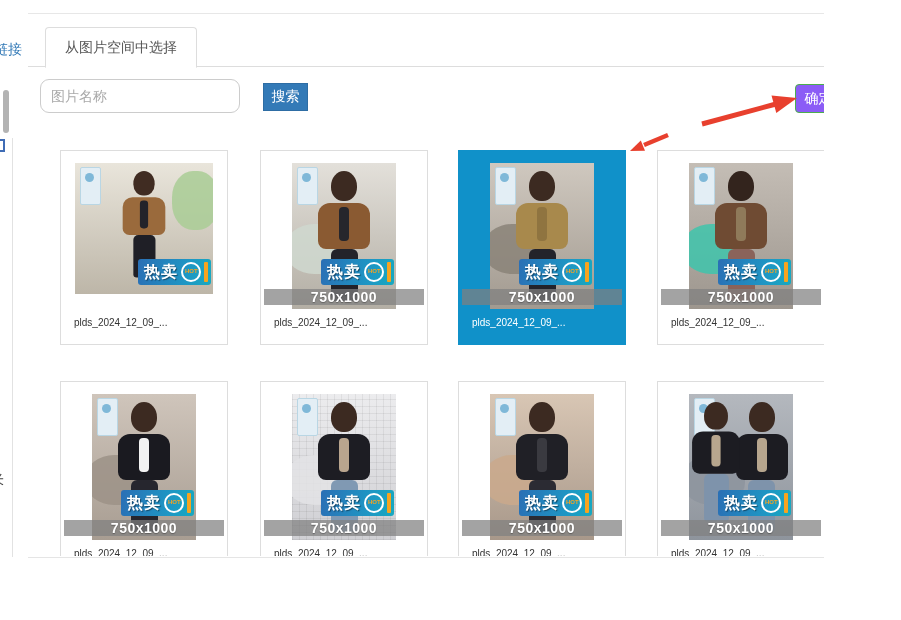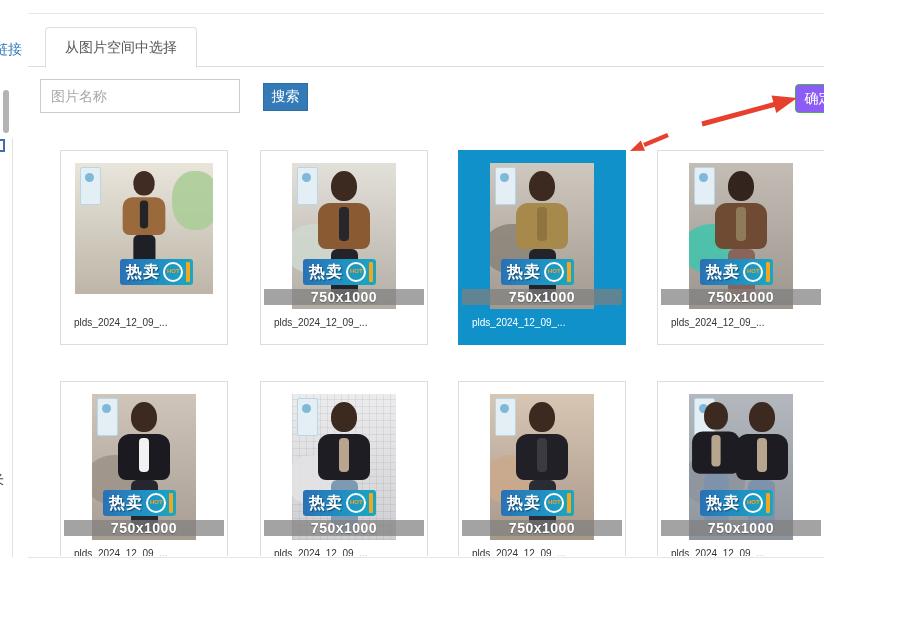--- a/index.html
+++ b/index.html
@@ -21,21 +21,21 @@
   .right-scroll-thumb{position:absolute;left:859px;top:188px;width:8px;height:149px;border-radius:4px;background:#b9b9b9;}
 
   
   .tab-active{position:absolute;left:45px;top:27px;width:150px;height:39px;background:#fff;
               border:1px solid #ddd;border-bottom:1px solid #fff;border-radius:4px 4px 0 0;
               z-index:3;display:flex;align-items:center;justify-content:center;
               font-size:14px;color:#555;cursor:pointer;}
 
   
   .search-input{position:absolute;left:40px;top:79px;width:178px;height:32px;border:1px solid #ccc;
-                border-radius:0;padding:0 10px;font-size:14px;color:#333;outline:none;
+                border-radius:9px;padding:0 10px;font-size:14px;color:#333;outline:none;
                 font-family:"Liberation Sans",sans-serif;}
   .search-input::placeholder{color:#a9a9a9;}
   .btn{display:flex;align-items:center;justify-content:center;font-size:14px;cursor:pointer;
        border-radius:4px;box-sizing:border-box;font-family:"Liberation Sans",sans-serif;}
   .search-btn{position:absolute;left:263px;top:83px;width:45px;height:28px;background:#337ab7;
               border:1px solid #2e6da4;color:#fff;border-radius:0;}
   .confirm-btn{position:absolute;left:795px;top:84px;width:75px;height:29px;background:#8b5cf6;
                border:1px solid #4cae4c;color:#fff;}
   .close-btn{position:absolute;left:833px;top:572px;width:56px;height:35px;background:#fff;
              border:1px solid #ccc;color:#333;font-family:Liberation Serif, serif;}
@@ -65,21 +65,21 @@
   .person{position:absolute;left:50%;top:8px;transform:translateX(-50%);}
   .card.square .person{transform:translateX(-50%) scale(.82);transform-origin:top center;}
   .person .hair{width:26px;height:30px;border-radius:50% 50% 46% 46%;background:var(--hair);margin:0 auto;}
   .person .jacket{width:52px;height:46px;border-radius:12px 12px 8px 8px;background:var(--jacket);
                   margin:2px auto 0;position:relative;}
   .person .shirt{position:absolute;left:50%;top:4px;transform:translateX(-50%);width:10px;height:34px;
                  border-radius:4px;background:var(--shirt);}
   .person .pants{width:27px;height:52px;border-radius:6px 6px 4px 4px;background:var(--pants);margin:0 auto;}
   .person.person-b{left:26%;transform:translateX(-50%) scale(.92);transform-origin:top center;}
   .two .person.person-a{left:70%;}
-  .badge{position:absolute;right:20px;top:96px;height:26px;display:flex;align-items:center;
+  .badge{position:absolute;right:2px;top:96px;height:26px;display:flex;align-items:center;
          padding:0 3px 0 6px;border-radius:3px;
          background:linear-gradient(100deg,#2a6fb5 0%,#1e96c4 65%,#18a9c0 100%);z-index:2;}
   .badge-text{font-weight:bold;font-size:16px;color:#fff;letter-spacing:1px;
               text-shadow:1px 1px 1px rgba(0,0,0,.45);white-space:nowrap;}
   .badge-circle{width:16px;height:16px;border:2px solid #fff;border-radius:50%;margin-left:3px;
                 position:relative;flex:none;}
   .badge-circle span{position:absolute;left:2px;top:4px;font-size:6px;font-weight:bold;color:#f7a41f;
                      line-height:1;}
   .badge-orange-bar{width:4px;height:20px;background:#f7a41f;margin-left:3px;border-radius:1px;flex:none;}
   .size-bar{position:absolute;left:0;right:0;top:126px;height:16px;background:rgba(128,128,128,.72);

